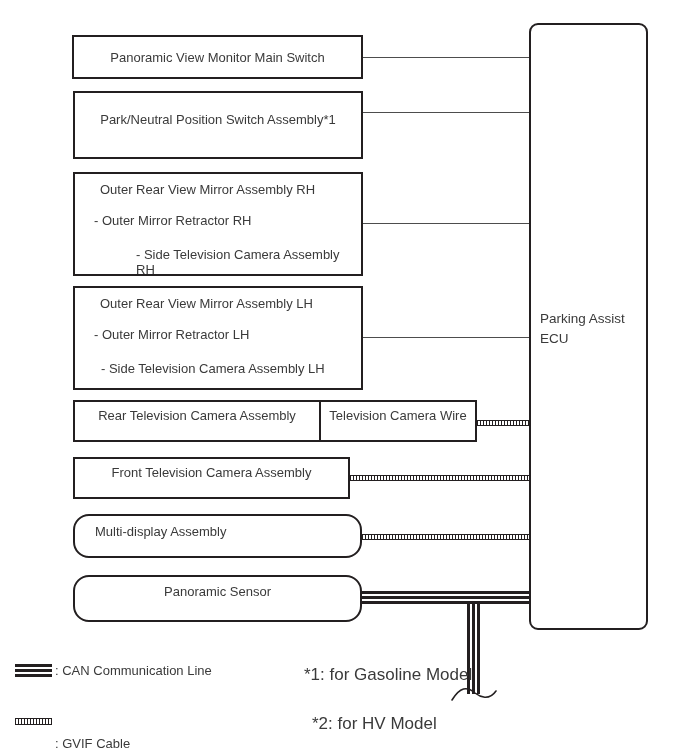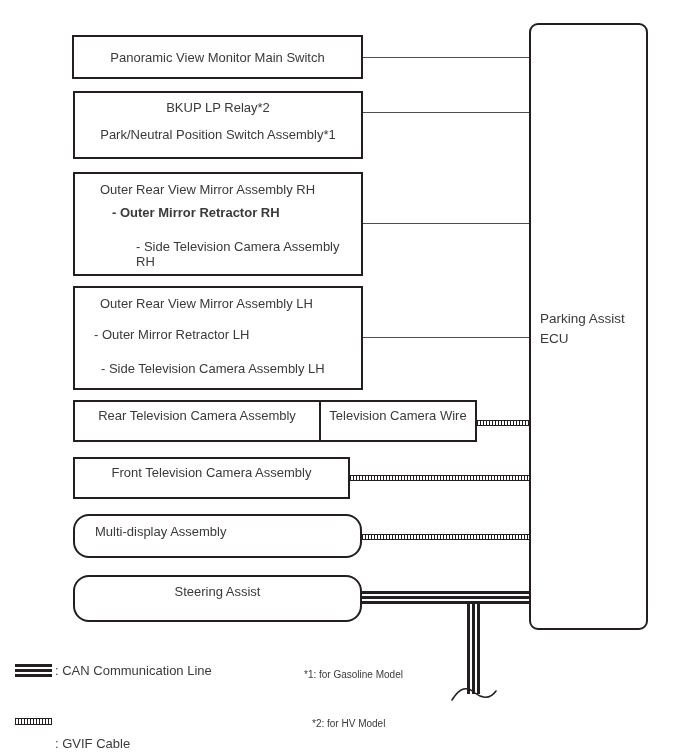--- a/index.html
+++ b/index.html
@@ -28,21 +28,21 @@
     position:absolute; width:13px;
     background:repeating-linear-gradient(90deg, #231f20 0 3px, #ffffff 3px 5px);
   }
   .ecu {
     position:absolute; left:529px; top:23px; width:119px; height:607px;
     box-sizing:border-box; border:2px solid #231f20; border-radius:9px;
     background:#ffffff; font-size:13.5px; line-height:20px;
     padding:284px 4px 0 9px;
   }
   .legend-text { position:absolute; font-size:13px; line-height:15px; }
-  .note { position:absolute; font-size:10px; line-height:15px; }
+  .note { position:absolute; font-size:17px; line-height:15px; }
   .squiggle { position:absolute; left:450px; top:683px; }
 </style>
 </head>
 <body>
 
 <div class="canvas">
 
   <div class="thinline" style="left:362px; top:57px;  width:168px;"></div>
   <div class="thinline" style="left:362px; top:112px; width:168px;"></div>
   <div class="thinline" style="left:362px; top:223px; width:168px;"></div>
@@ -61,27 +61,26 @@
   <div class="ecu">
     <span class="ln">Parking Assist</span>
     <span class="ln">ECU</span>
   </div>
 
   <div class="box center" style="left:72px; top:35px; width:291px; height:44px; padding-top:13px;">
     <span class="ln">Panoramic View Monitor Main Switch</span>
   </div>
 
   <div class="box center" style="left:73px; top:91px; width:290px; height:68px; padding-top:7px;">
-    <span class="ln">BKUP LP Relay*2</span>
     <span class="ln" style="margin-top:12px;">Park/Neutral Position Switch Assembly*1</span>
   </div>
 
   <div class="box" style="left:73px; top:172px; width:290px; height:104px; padding-top:8px;">
     <span class="ln" style="padding-left:25px;">Outer Rear View Mirror Assembly RH</span>
-    <span class="ln" style="padding-left:37px; margin-top:8px;font-weight:bold;">- Outer Mirror Retractor RH</span>
+    <span class="ln" style="padding-left:19px; margin-top:16px;">- Outer Mirror Retractor RH</span>
     <span class="ln" style="padding-left:26px; margin-top:19px;margin-left:35px;">- Side Television Camera Assembly RH</span>
   </div>
 
   <div class="box" style="left:73px; top:286px; width:290px; height:104px; padding-top:8px;">
     <span class="ln" style="padding-left:25px;">Outer Rear View Mirror Assembly LH</span>
     <span class="ln" style="padding-left:19px; margin-top:16px;">- Outer Mirror Retractor LH</span>
     <span class="ln" style="padding-left:26px; margin-top:19px;">- Side Television Camera Assembly LH</span>
   </div>
 
   <div class="box center" style="left:73px; top:400px; width:248px; height:42px; padding-top:6px;">
@@ -93,21 +92,21 @@
 
   <div class="box center" style="left:73px; top:457px; width:277px; height:42px; padding-top:6px;">
     <span class="ln">Front Television Camera Assembly</span>
   </div>
 
   <div class="box rounded" style="left:73px; top:514px; width:289px; height:44px; padding-top:8px;">
     <span class="ln" style="padding-left:20px;">Multi-display Assembly</span>
   </div>
 
   <div class="box rounded center" style="left:73px; top:575px; width:289px; height:47px; padding-top:7px;">
-    <span class="ln">Steering Assist</span>
+    <span class="ln">Panoramic Sensor</span>
   </div>
 
   <div class="can-h" style="left:15px; top:664px; width:37px;"></div>
   <div class="legend-text" style="left:55px; top:663px;">: CAN Communication Line</div>
 
   <div class="gvif" style="left:15px; top:718px; width:37px; height:7px;"></div>
   <div class="legend-text" style="left:55px; top:736px;">: GVIF Cable</div>
 
   <div class="note" style="left:304px; top:667px;">*1: for Gasoline Model</div>
   <div class="note" style="left:312px; top:716px;text-align:center;">*2: for HV Model</div>

